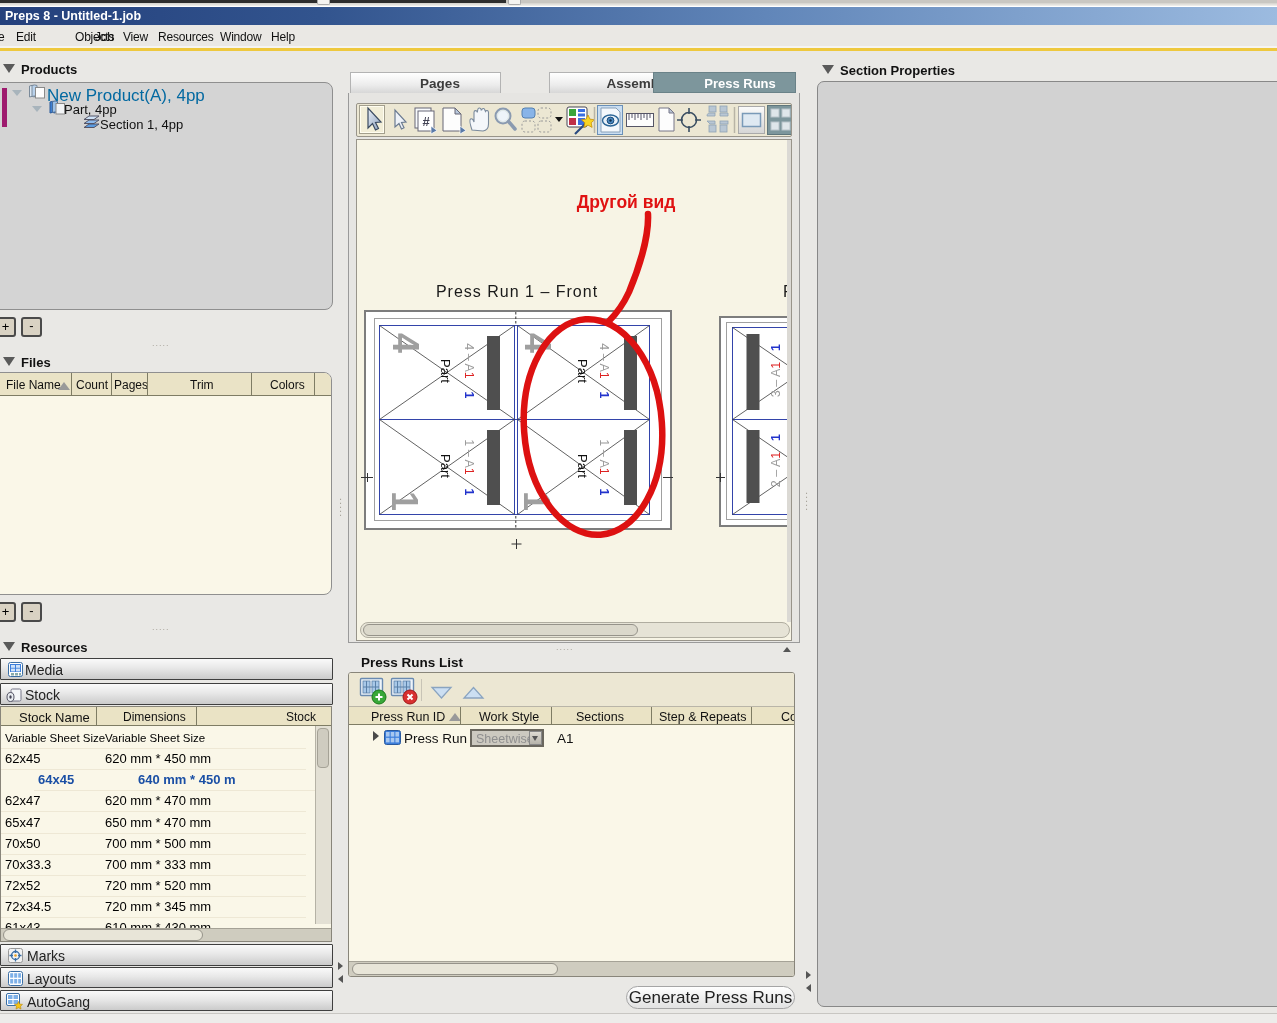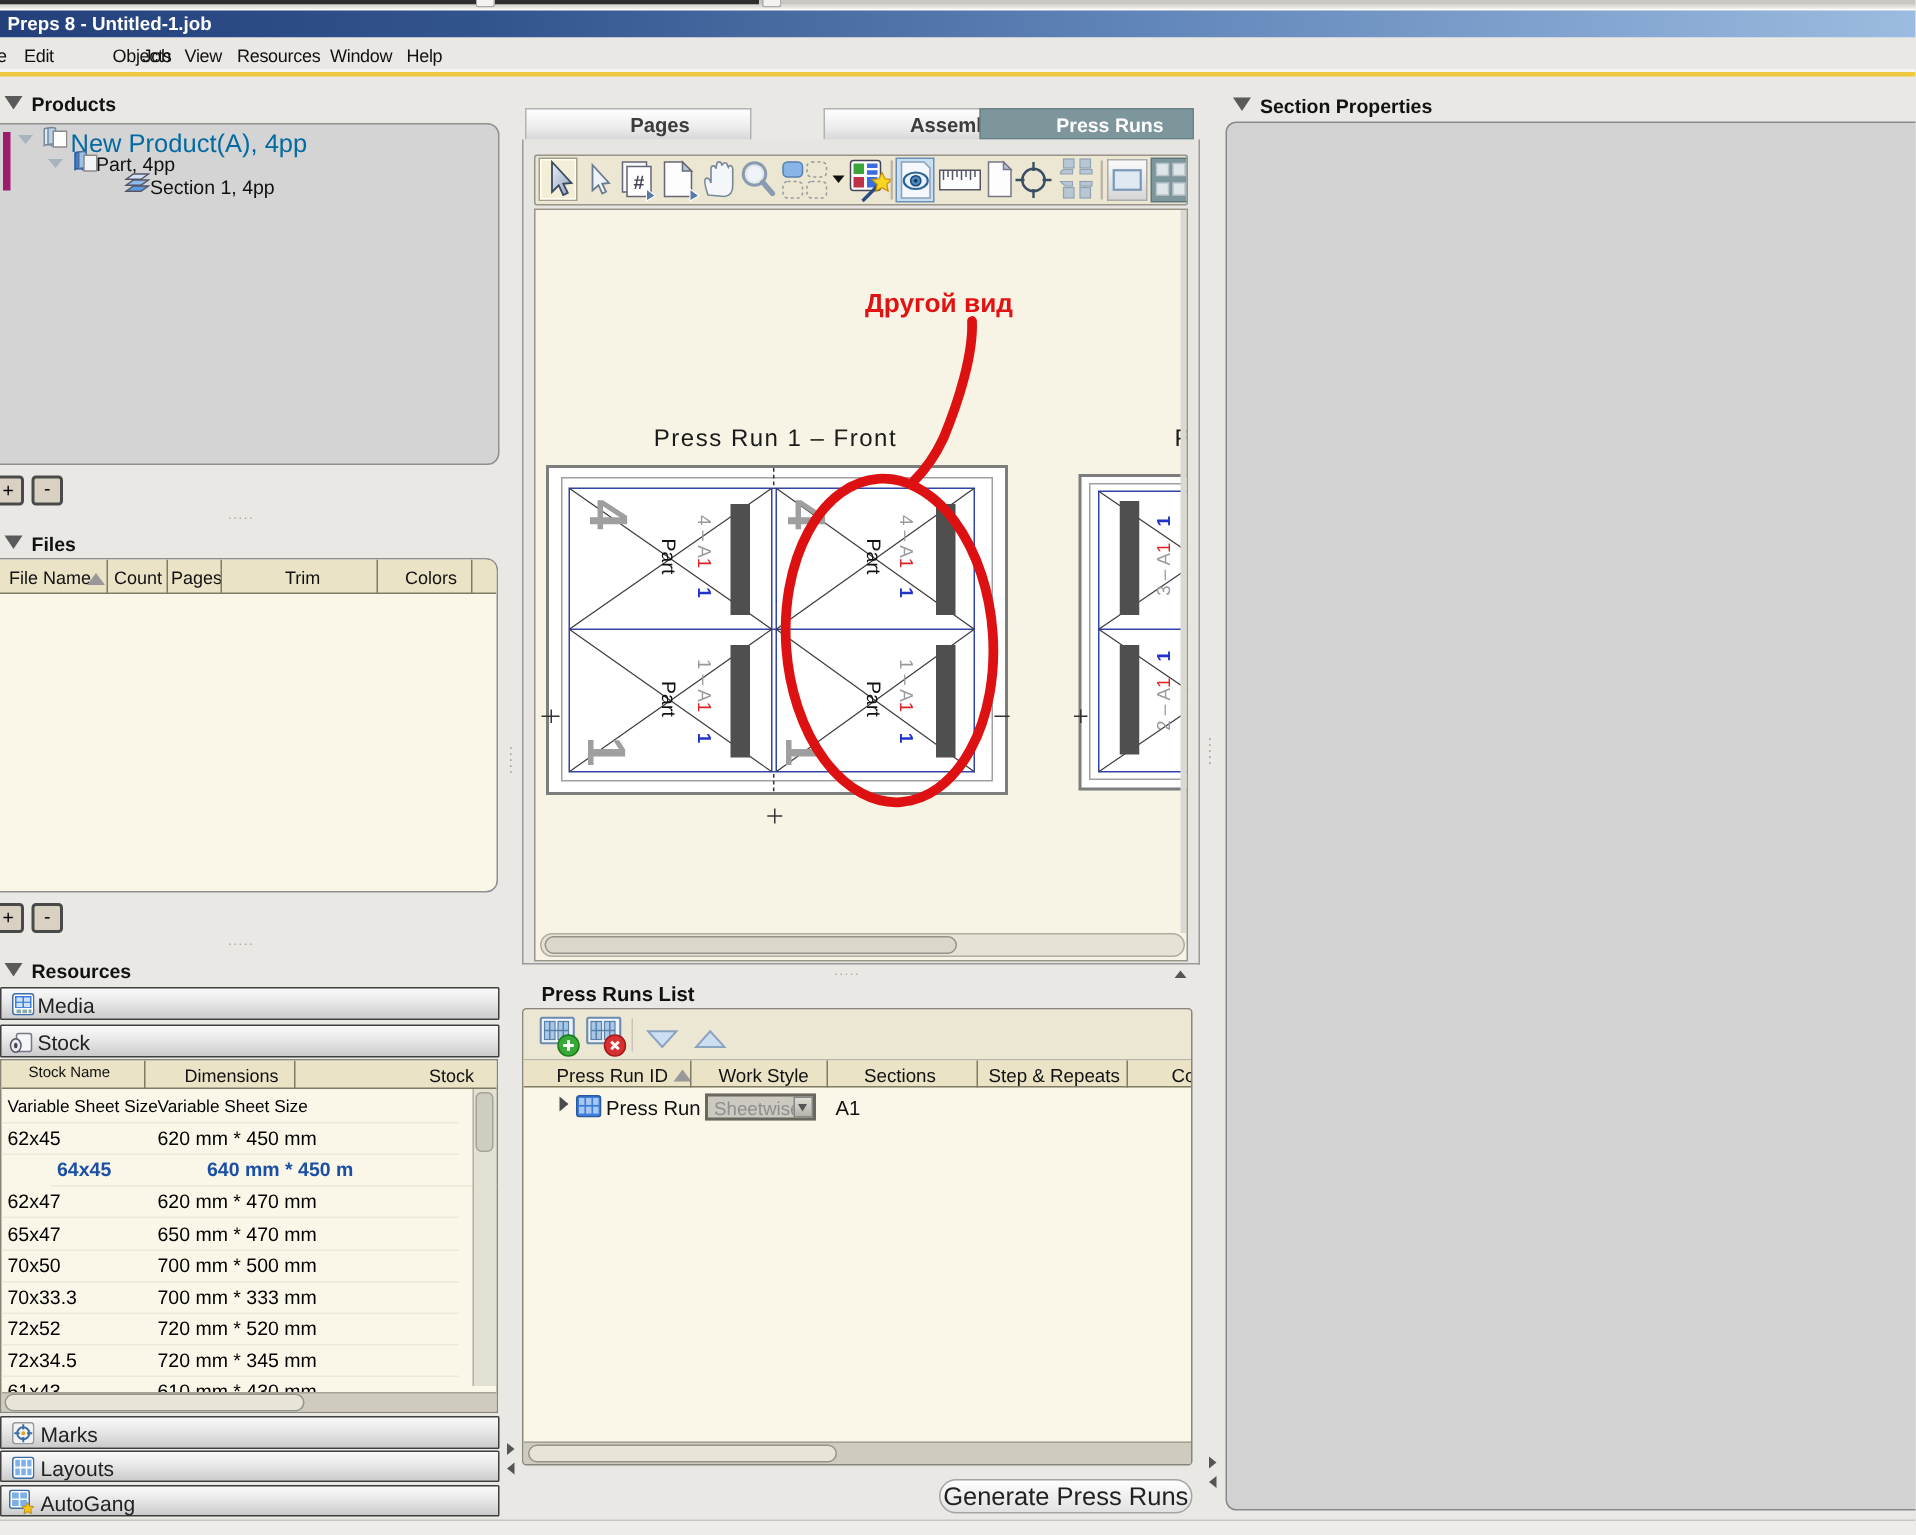--- a/index.html
+++ b/index.html
@@ -115,21 +115,21 @@
     <svg class="abs" style="left:5px;top:3px;" width="16" height="16" viewBox="0 0 16 16">
         <rect x="5" y="2" width="10" height="12" rx="1.5" fill="#f4f6f8" stroke="#778"></rect>
         <ellipse cx="4.5" cy="10" rx="3.5" ry="4.5" fill="#e8ecf0" stroke="#556"></ellipse>
         <ellipse cx="4.5" cy="10" rx="1.2" ry="1.8" fill="#445"></ellipse>
       </svg>
     <span class="abs" style="left:24px;top:3px;font-size:14px;color:#222;">Stock</span>
   </div>
 
   <div class="abs" style="left:0px;top:706px;width:332px;height:236px;background:#faf7e8;border:1px solid #88857a;overflow:hidden;">
     <div class="abs" style="left:0;top:0;width:332px;height:19px;background:#eae3c5;border-bottom:1px solid #7e7c64;"></div>
-    <div class="abs" style="left:18px;top:3px;font-size:10px;color:#111;">Stock Name</div>
+    <div class="abs" style="left:18px;top:3px;font-size:13px;color:#111;">Stock Name</div>
     <div class="abs" style="left:122px;top:3px;font-size:12px;color:#111;">Dimensions</div>
     <div class="abs" style="left:285px;top:3px;font-size:12px;color:#111;">Stock</div>
     <div class="abs" style="left:95px;top:0;width:1px;height:19px;background:#7e7c64;"></div>
     <div class="abs" style="left:195px;top:0;width:1px;height:19px;background:#7e7c64;"></div>
     <div id="stockrows">
       <div class="srow" style="top:20px;font-size:11.5px;">
           <span class="c1" style="top:5px;">Variable Sheet Size</span>
           <span class="c2" style="top:5px;">Variable Sheet Size</span>
         </div>
       <div class="srow" style="top:41px;">

